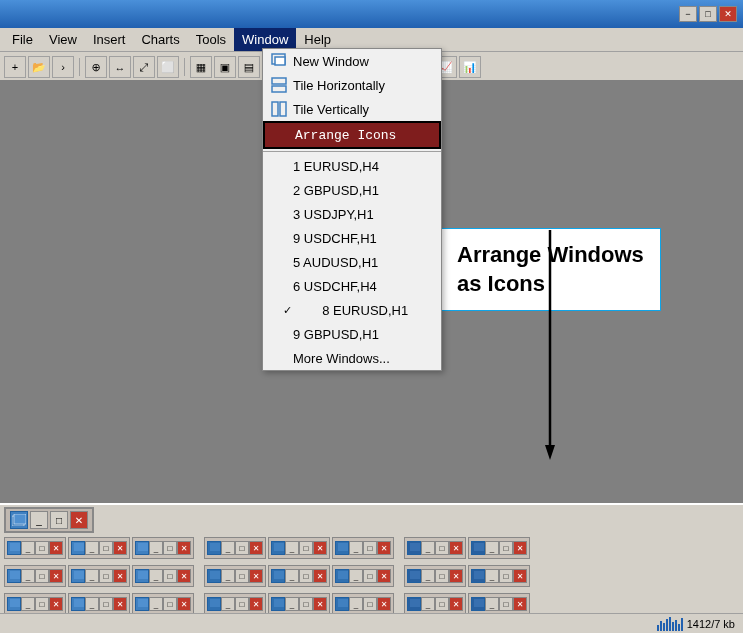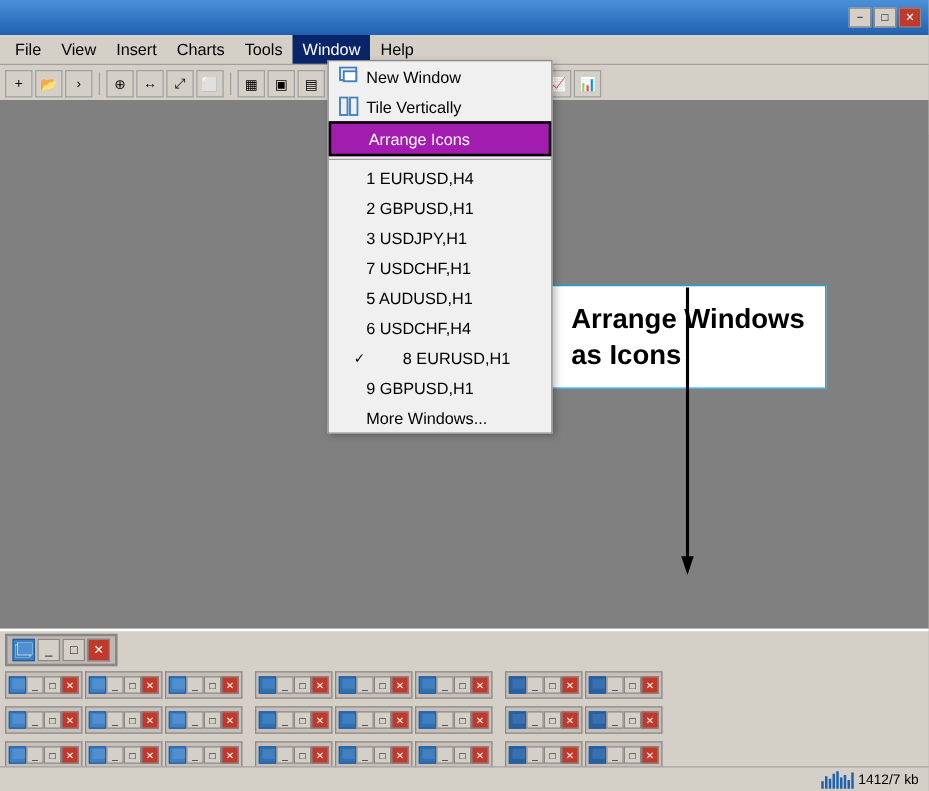--- a/index.html
+++ b/index.html
@@ -250,23 +250,24 @@
     .dropdown-item {
       display: flex;
       align-items: center;
       padding: 4px 12px 4px 8px;
       cursor: pointer;
       font-size: 13px;
       color: #000;
       gap: 6px;
     }
     .dropdown-item.highlighted {
-      background: #a21caf;
+      background: #7f1d1d;
       color: white;
       border: 2px solid #000;
+      font-family: Liberation Mono, monospace;
     }
     .dropdown-item.checked::before {
       content: '✓';
       margin-right: 2px;
       font-size: 11px;
     }
     .dropdown-separator {
       height: 1px;
       background: #a0a0a0;
       margin: 2px 0;
@@ -381,20 +382,29 @@
       <svg width="16" height="16" viewBox="0 0 16 16">
         <rect x="1" y="1" width="13" height="10" fill="none" stroke="#4080c0" stroke-width="1.5"></rect>
         <rect x="4" y="4" width="10" height="8" fill="#fff" stroke="#4080c0" stroke-width="1.5"></rect>
       </svg>
     </span>
     <span>New Window</span>
   </div>
   <div class="dropdown-item">
     <span class="menu-icon">
       <svg width="16" height="16" viewBox="0 0 16 16">
+        <rect x="1" y="1" width="14" height="6" fill="none" stroke="#4080c0" stroke-width="1.5"></rect>
+        <rect x="1" y="9" width="14" height="6" fill="none" stroke="#4080c0" stroke-width="1.5"></rect>
+      </svg>
+    </span>
+    <span>Tile Horizontally</span>
+  </div>
+  <div class="dropdown-item">
+    <span class="menu-icon">
+      <svg width="16" height="16" viewBox="0 0 16 16">
         <rect x="1" y="1" width="6" height="14" fill="none" stroke="#4080c0" stroke-width="1.5"></rect>
         <rect x="9" y="1" width="6" height="14" fill="none" stroke="#4080c0" stroke-width="1.5"></rect>
       </svg>
     </span>
     <span>Tile Vertically</span>
   </div>
 
   <div class="dropdown-item highlighted">
     <span class="menu-icon"></span>
     <span>Arrange Icons</span>
@@ -409,21 +419,21 @@
   <div class="dropdown-item">
     <span class="menu-icon"></span>
     <span>2 GBPUSD,H1</span>
   </div>
   <div class="dropdown-item">
     <span class="menu-icon"></span>
     <span>3 USDJPY,H1</span>
   </div>
   <div class="dropdown-item">
     <span class="menu-icon"></span>
-    <span>7 USDCHF,H1</span>
+    <span>9 USDCHF,H1</span>
   </div>
   <div class="dropdown-item">
     <span class="menu-icon"></span>
     <span>5 AUDUSD,H1</span>
   </div>
   <div class="dropdown-item">
     <span class="menu-icon"></span>
     <span>6 USDCHF,H4</span>
   </div>
   <div class="dropdown-item checked" style="padding-left:20px;align-items:center;">

